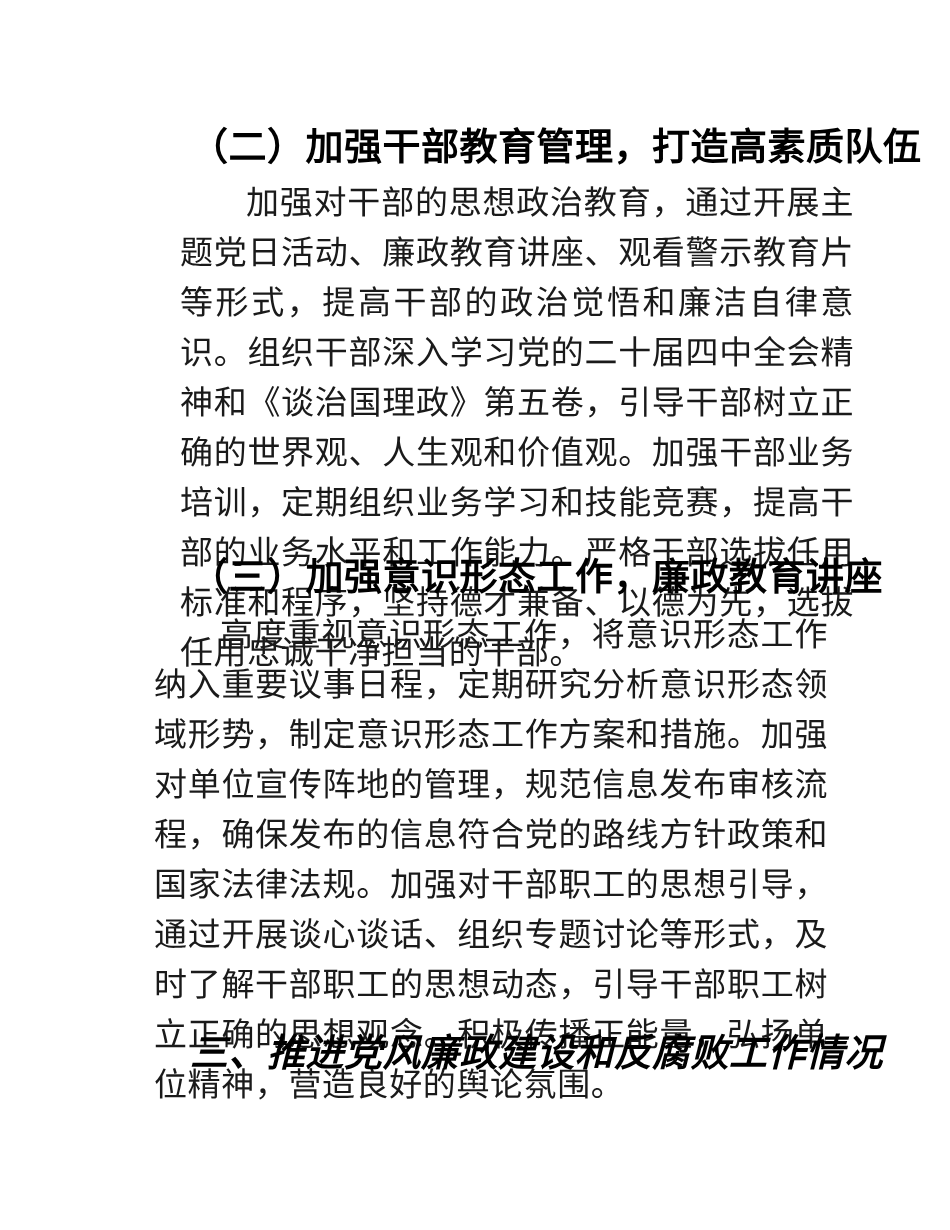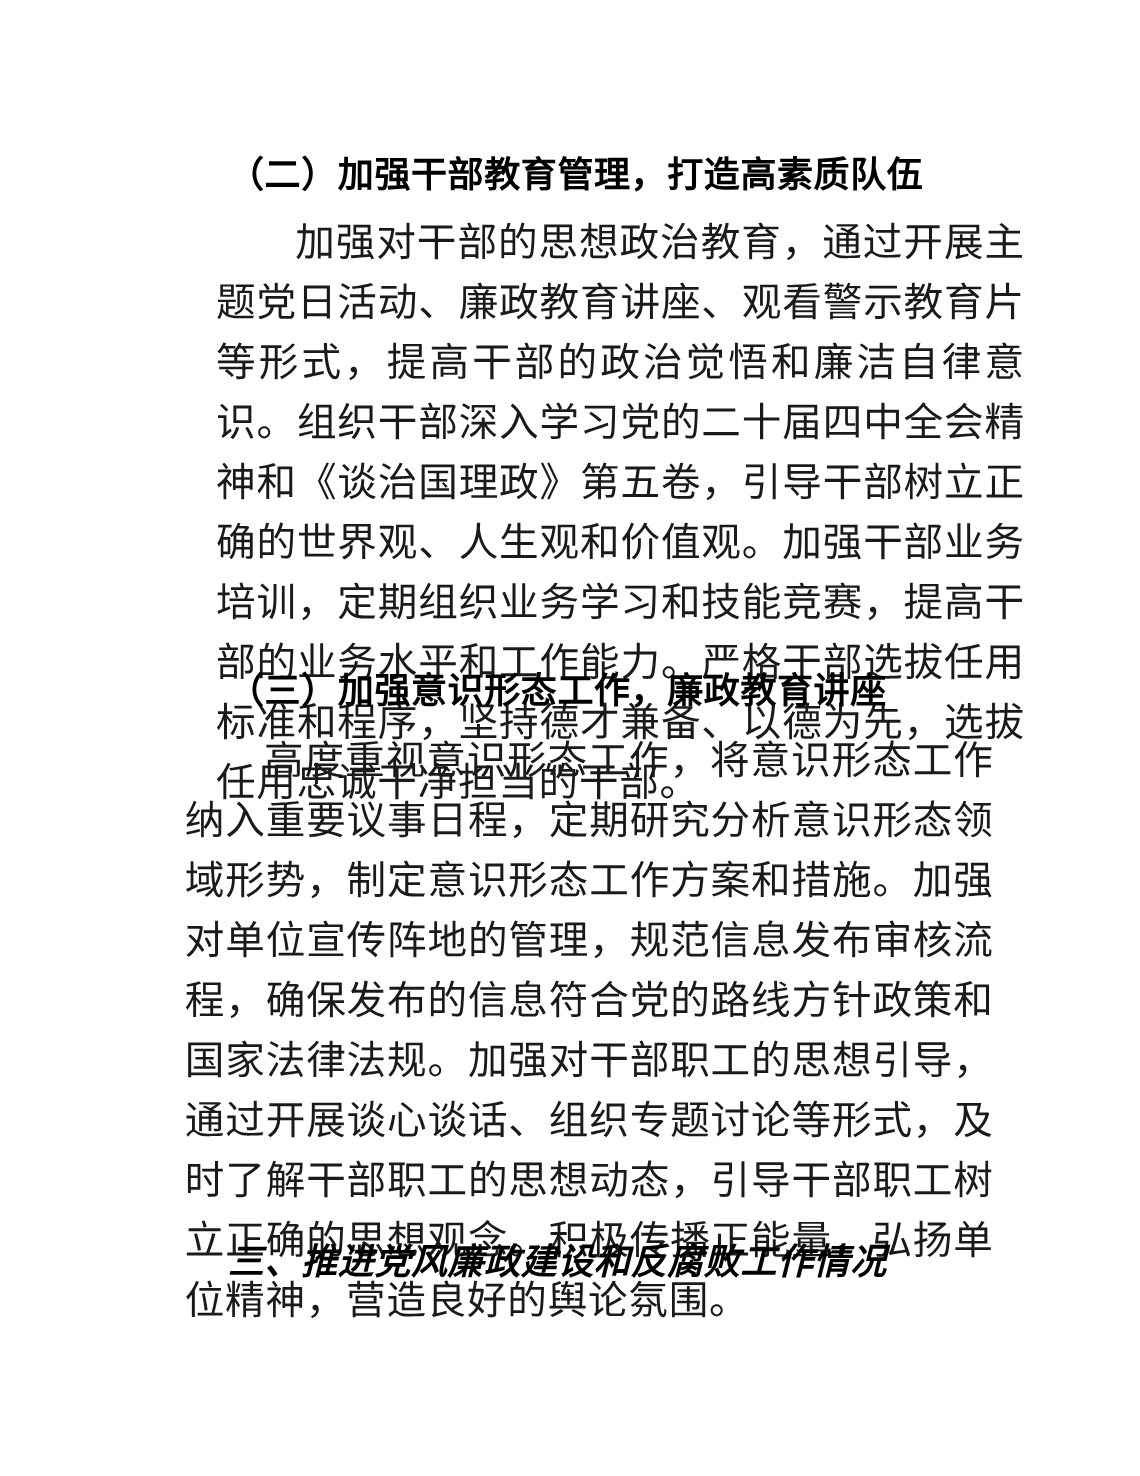--- a/index.html
+++ b/index.html
@@ -24,21 +24,21 @@
     position: absolute;
     left: 140px;
     top: 0;
     width: 674px;
   }
 
   
   .heading {
     font-family: "Liberation Sans", "DejaVu Sans", sans-serif;
     font-weight: bold;
-    font-size: 30px;
+    font-size: 38px;
     line-height: 50px;
     color: #000000;
     letter-spacing: 0.5px;
     text-indent: 50px;
     white-space: nowrap;
     margin: 0;
   }
 
   
   .para {

